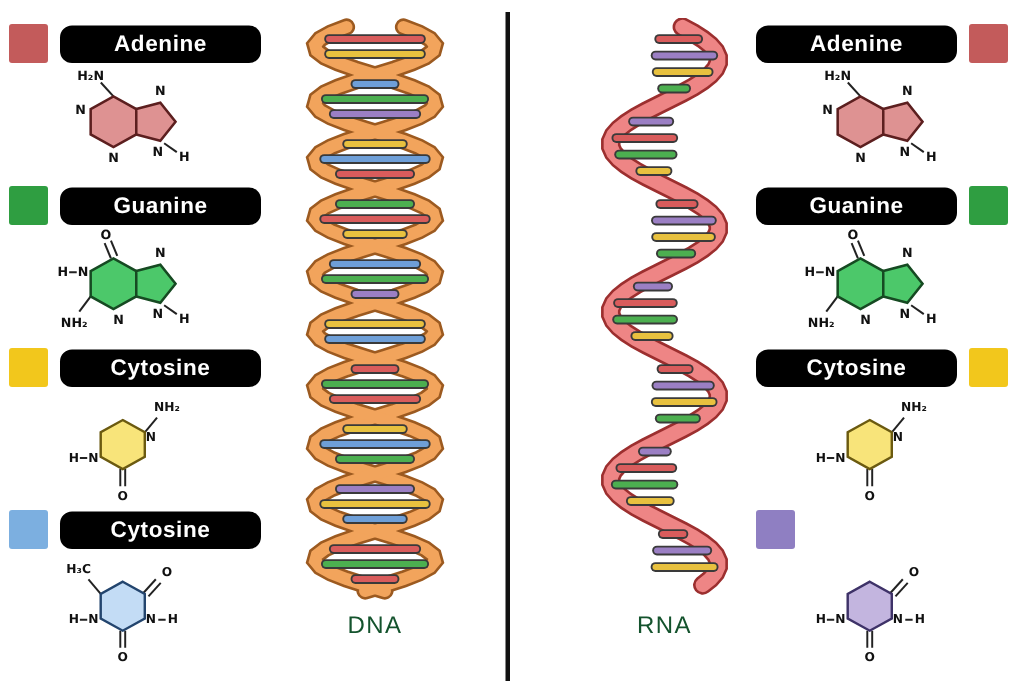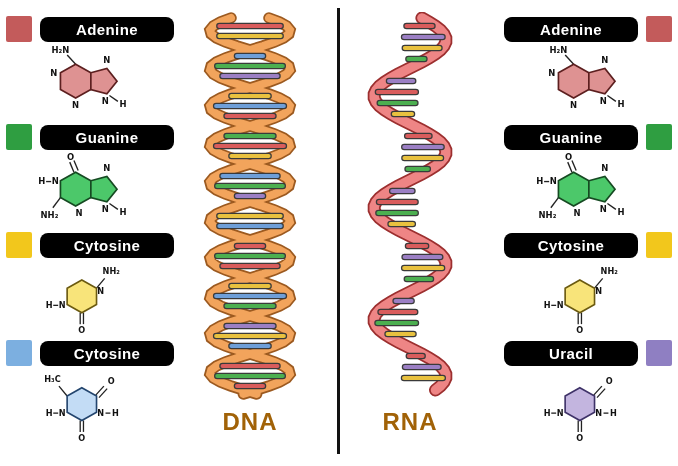--- a/index.html
+++ b/index.html
@@ -16,22 +16,22 @@
   .pill{flex:1;background:#000;color:#fff;font-weight:bold;font-size:15px;
     text-align:center;padding:4px 20px;border-radius:8px;letter-spacing:.4px}
   .molecule{margin-top:2px;display:block}
 
   .atom{font-size:10px;font-weight:bold;fill:#111;font-family:"DejaVu Sans",sans-serif}
   .ring{stroke-width:2;fill:#eee;stroke:#333}
   .bond{stroke:#222;stroke-width:1.6}
 
   .helix-col{position:absolute;top:12px;width:140px;text-align:center}
   .helix-dna{left:180px}
-  .helix-rna{left:340px}
-  .helix-label{font-weight:bold;font-size:24px;color:#a16207;margin-top:4px;letter-spacing:1px}
+  .helix-rna{left:373px}
+  .helix-label{font-weight:normal;font-size:16px;color:#14532d;margin-top:4px;letter-spacing:1px}
 
   .divider{position:absolute;left:337px;top:8px;bottom:12px;width:3px;background:#111}
 </style>
 </head>
 <body>
 
 <div class="stage">
 
   <div class="panel panel-left">
 
@@ -325,21 +325,20 @@
         <text class="atom" text-anchor="middle" x="86" y="17">NH₂</text>
         <text class="atom" text-anchor="middle" x="73" y="41">N</text>
         <text class="atom" text-anchor="middle" x="50" y="89">O</text>
         <text class="atom" text-anchor="middle" x="26" y="58">N</text>
         <text class="atom" text-anchor="middle" x="10" y="58">H</text>
       </svg>
     </div>
 
     <div class="base-block">
       <div class="base-header">
-        <span class="pill">Uracil</span>
         <span class="swatch" style="background: rgb(143, 127, 194);"></span>
       </div>
       <svg class="molecule" width="98" height="78" viewBox="0 0 120 95">
         <g>
           <line class="bond" x1="67" y1="33" x2="77" y2="22"></line>
           <line class="bond" x1="71" y1="36" x2="81" y2="25"></line>
           <line class="bond" x1="79" y1="55" x2="85" y2="55"></line>
           <line class="bond" x1="48" y1="64" x2="48" y2="78"></line>
           <line class="bond" x1="52" y1="64" x2="52" y2="78"></line>
           <line class="bond" x1="15" y1="55" x2="21" y2="55"></line>

